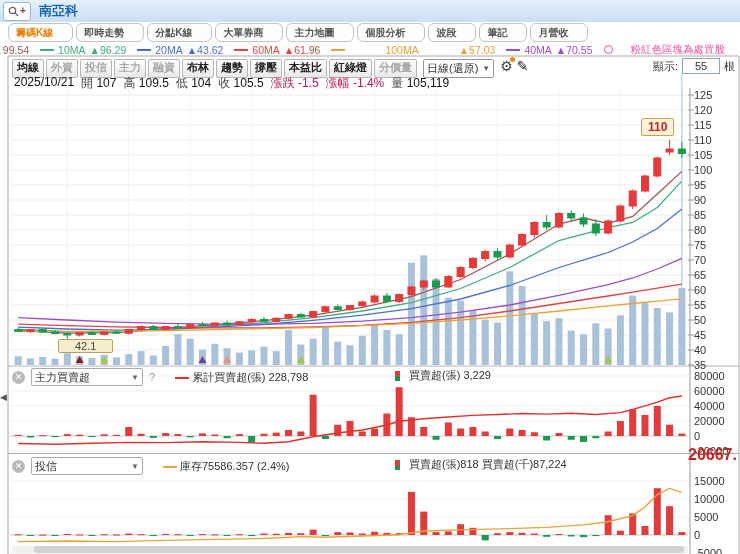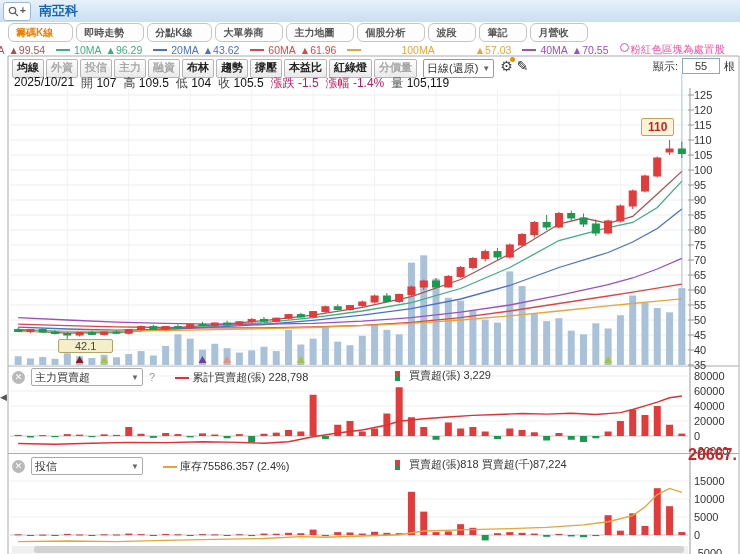--- a/index.html
+++ b/index.html
@@ -17,21 +17,21 @@
   .tab-row{position:absolute;left:0;top:22px;width:740px;height:20px;background:#fff;
     display:flex;gap:3px;padding-left:8px;box-sizing:border-box;align-items:flex-end;}
   .tab{font-size:10px;font-weight:bold;color:#555;background:#fdfdfd;border:1px solid #c5c5c5;
     border-radius:6px;padding:2px 19px 2px 7px;line-height:13px;cursor:pointer;white-space:nowrap;}
   .tab.active{color:#e8820a;}
   
   .legend-row{position:absolute;left:0;top:42px;width:736px;height:15px;background:#fff;
     display:flex;align-items:center;justify-content:flex-end;gap:11px;font-size:10.5px;padding-right:16px;}
   .ma-item{display:flex;align-items:center;gap:4px;white-space:nowrap;}
   .ma-dash{display:inline-block;width:14px;height:2px;background:#888;}
-  .pink-note{display:flex;align-items:flex-start;gap:2px;color:#f24fa0;white-space:nowrap;}
+  .pink-note{display:flex;align-items:center;gap:18px;color:#f24fa0;white-space:nowrap;}
   .pink-circle{display:inline-block;width:9px;height:9px;border:1px solid #f24fa0;border-radius:50%;
     box-sizing:border-box;}
   
   .toolbar{position:absolute;left:12px;top:59px;display:flex;gap:2px;z-index:3;}
   .tbtn{font-size:11px;font-weight:bold;color:#a8a8a8;background:linear-gradient(#fefefe,#e9e9e9);
     border:1px solid #b5b5b5;border-radius:2px;padding:1px 4px;line-height:12px;cursor:pointer;white-space:nowrap;}
   .tbtn.on{color:#222;}
   .period-dd{font-size:11px;color:#333;background:#fff;border:1px solid #999;border-radius:2px;
     padding:1px 3px;display:flex;align-items:center;gap:4px;cursor:pointer;margin-left:4px;white-space:nowrap;}
   .caret{font-size:8px;color:#666;}

